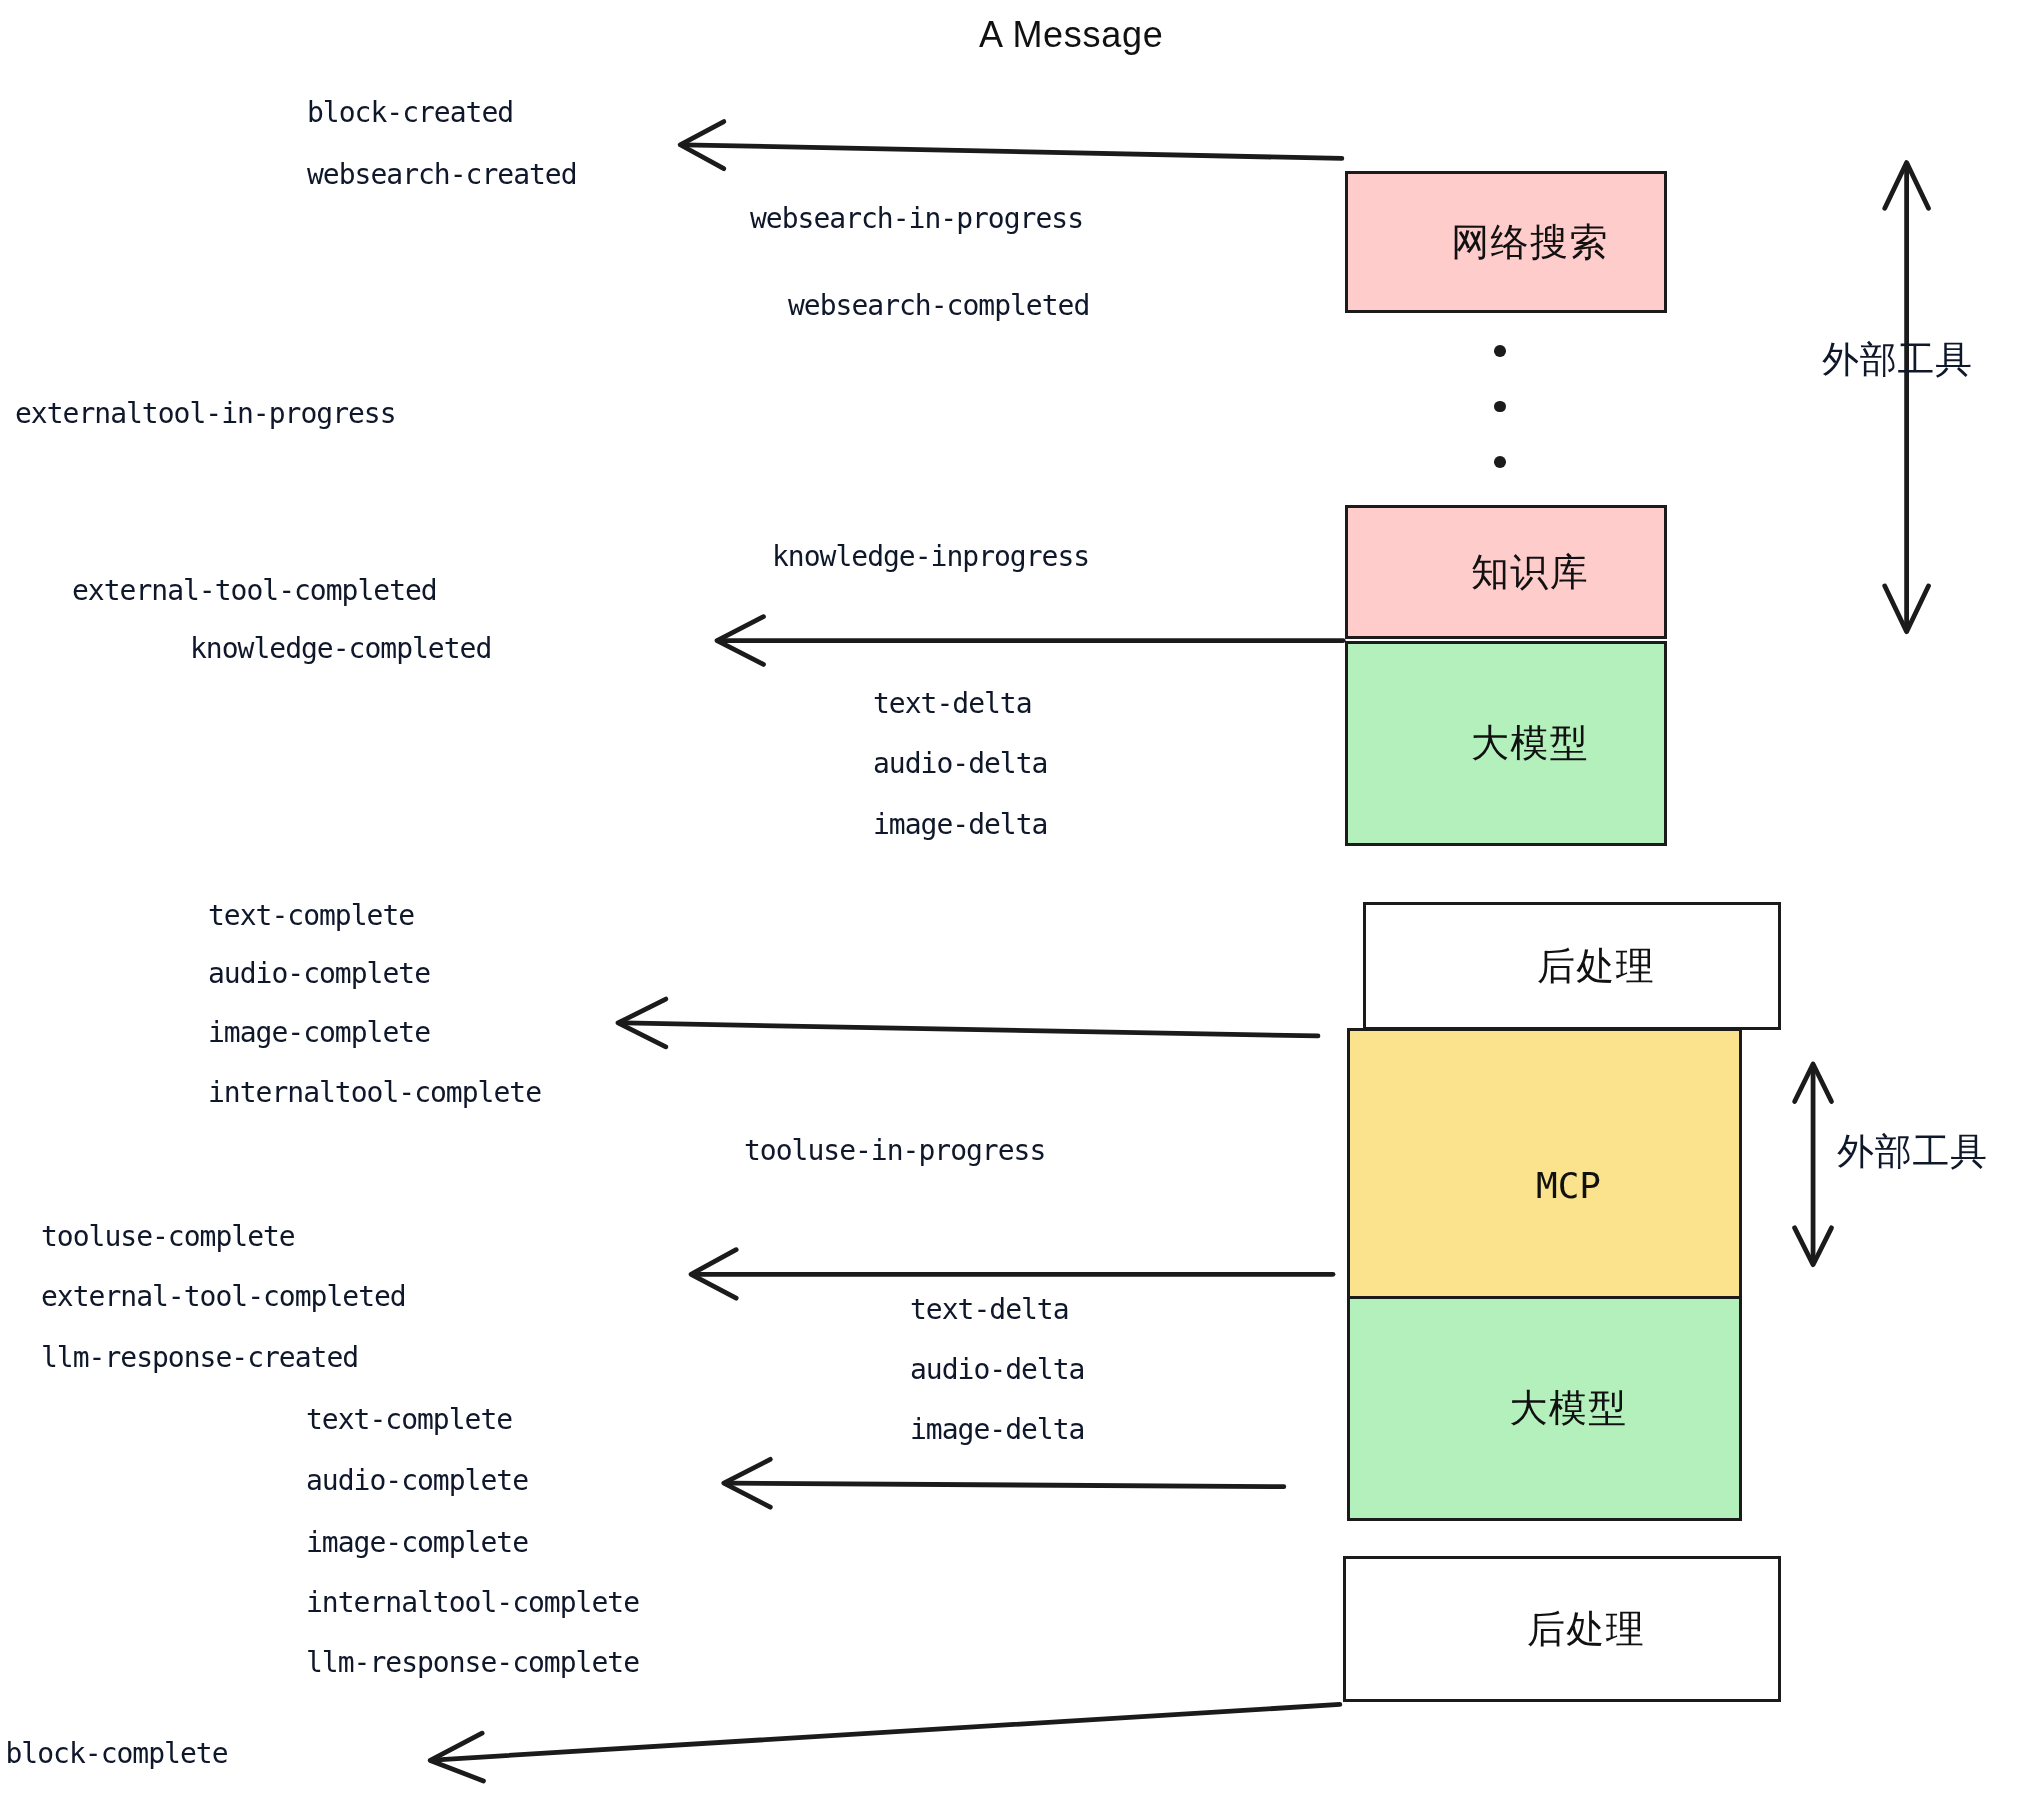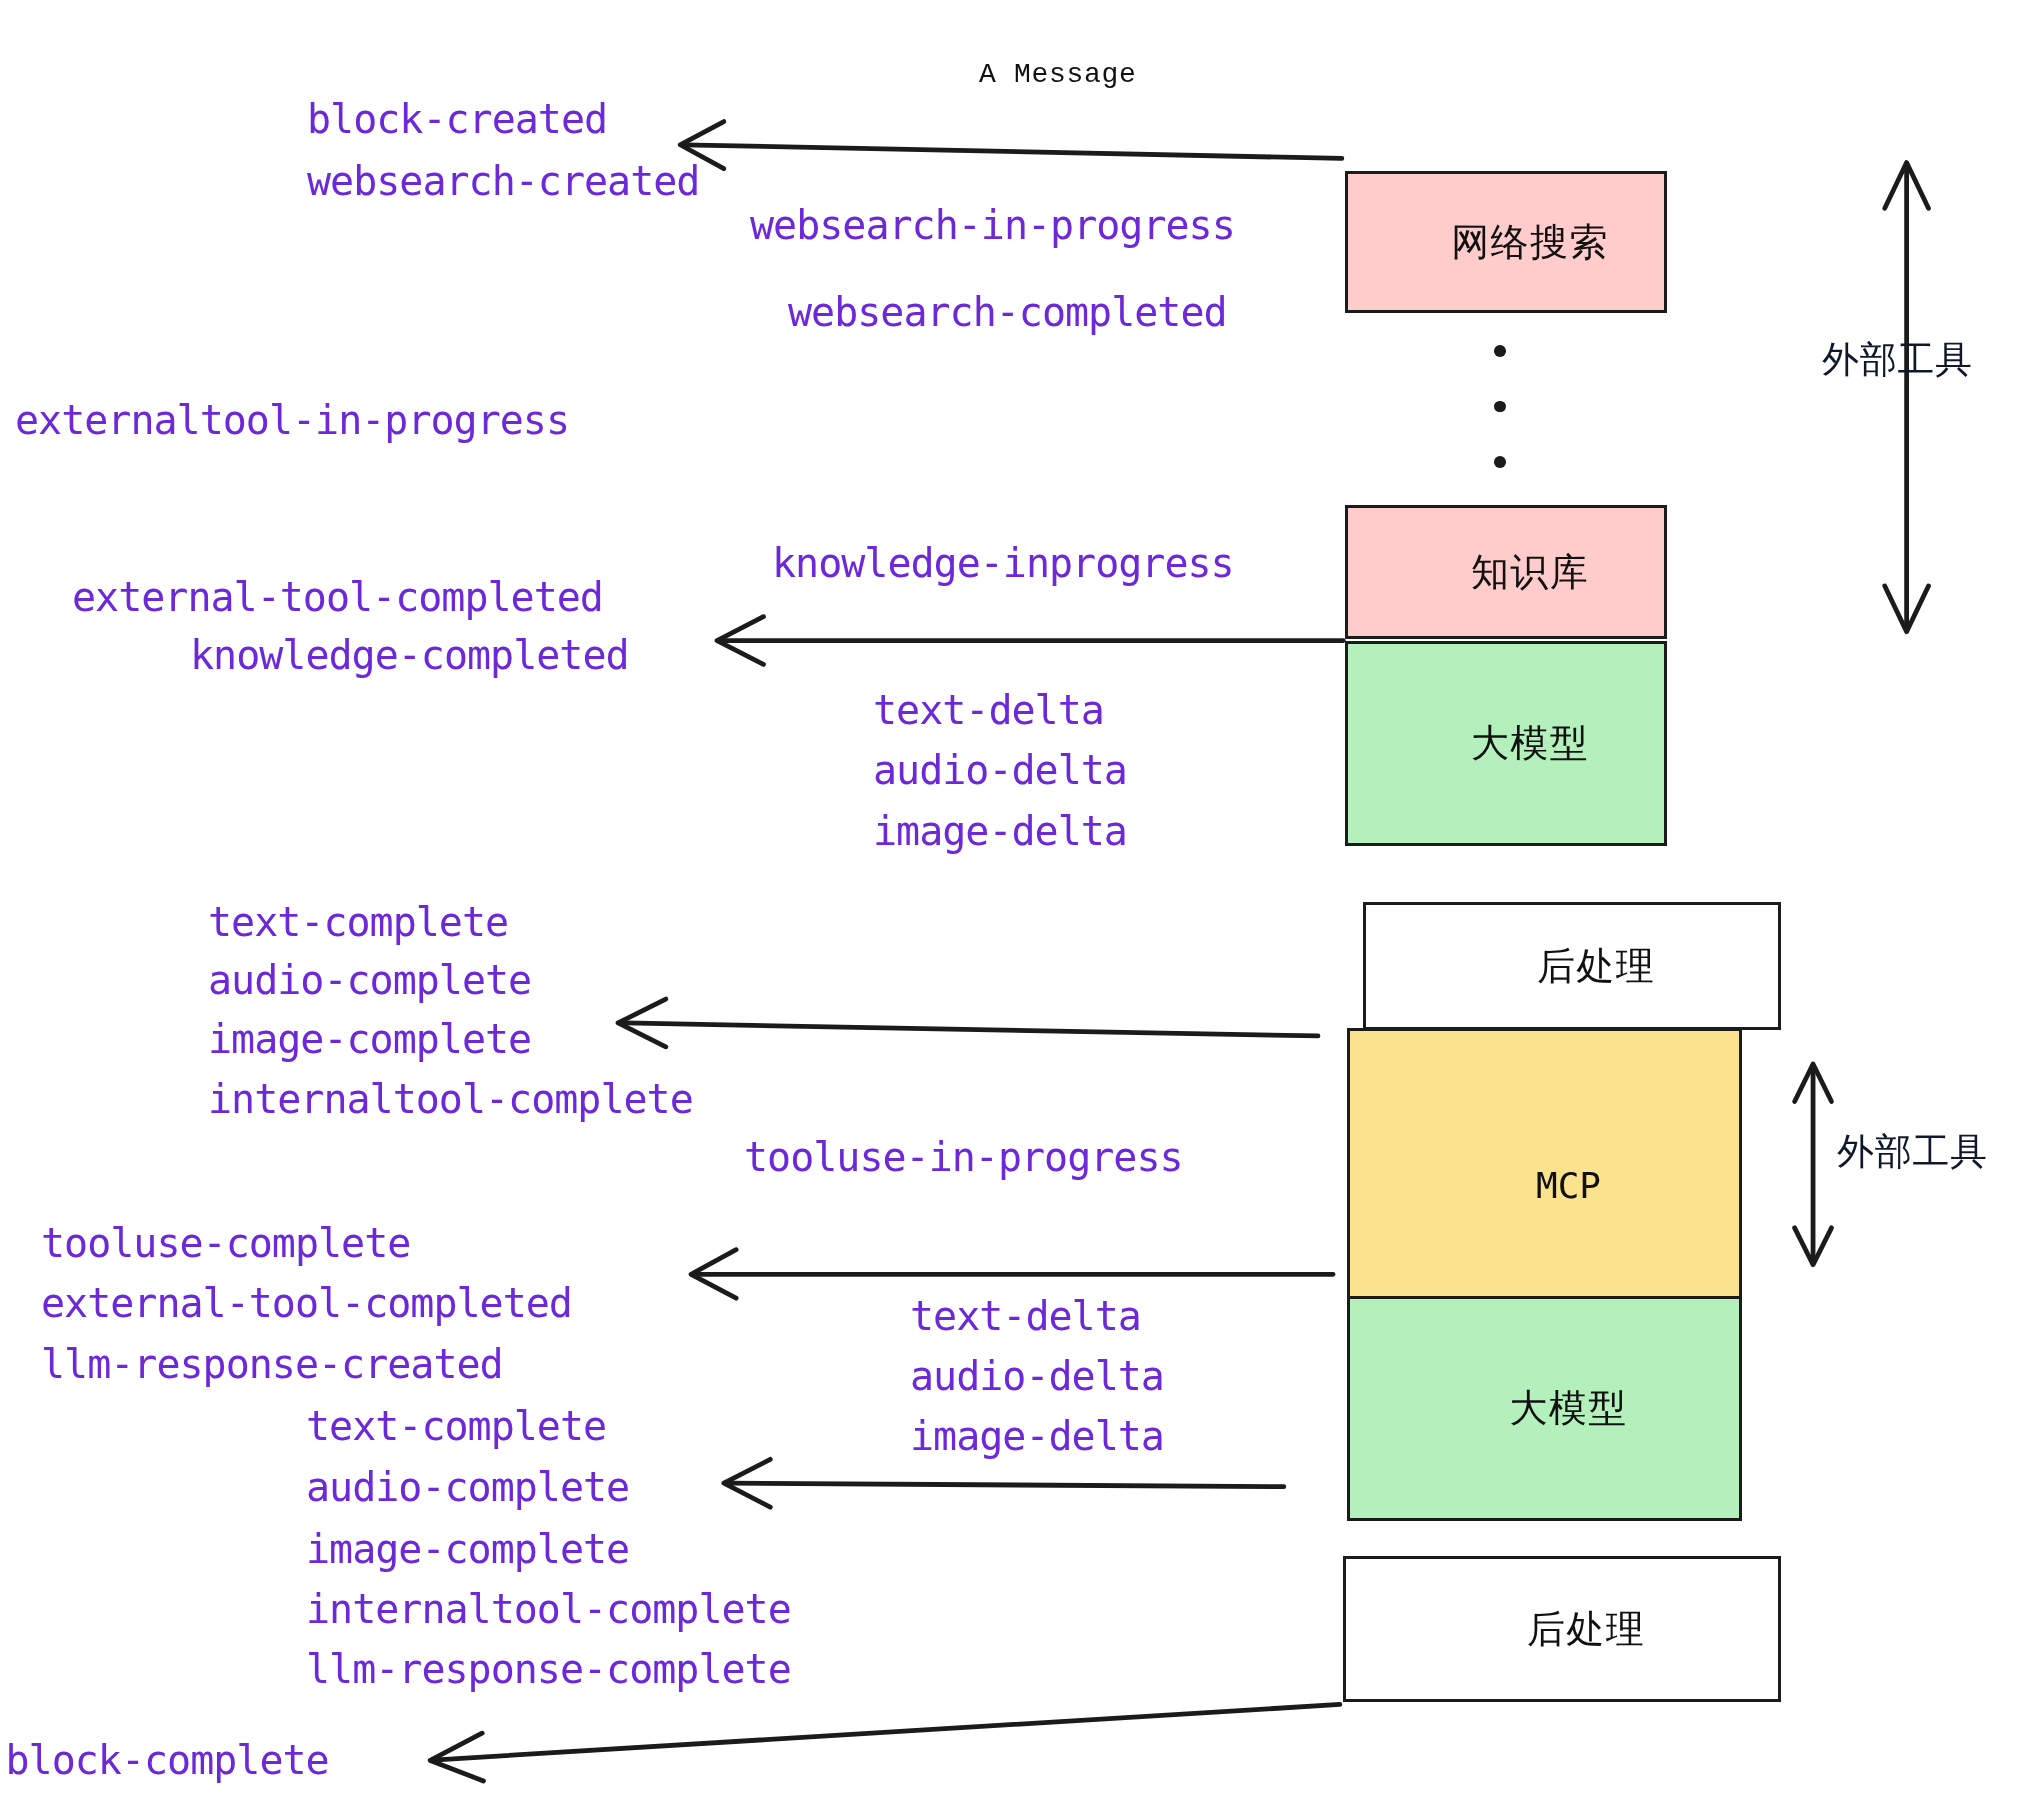--- a/index.html
+++ b/index.html
@@ -11,35 +11,34 @@
     position: relative;
     width: 2035px;
     height: 1796px;
     background: #ffffff;
     overflow: hidden;
     font-family: "DejaVu Sans Mono", monospace;
   }
   .evt {
     position: absolute;
     font-family: "DejaVu Sans Mono", monospace;
-    font-size: 40px;
+    font-size: 28px;
     line-height: 1.0;
-    color: #6d28d9;
+    color: #0f172a;
     white-space: nowrap;
     letter-spacing: -1px;
     font-weight: 400;
   }
   .title {
     position: absolute;
-    font-family: Liberation Mono, monospace;
-    font-size: 28px;
+    font-family: Liberation Sans, sans-serif;
+    font-size: 36px;
     color: #111111;
     white-space: nowrap;
     letter-spacing: 0.7px;
-    margin-top: 45px;
   }
   .node {
     position: absolute;
     box-sizing: border-box;
     border: 3.4px solid #1b1b1b;
     display: flex;
     align-items: center;
     justify-content: center;
     font-family: "DejaVu Sans", sans-serif;
     font-size: 38px;

